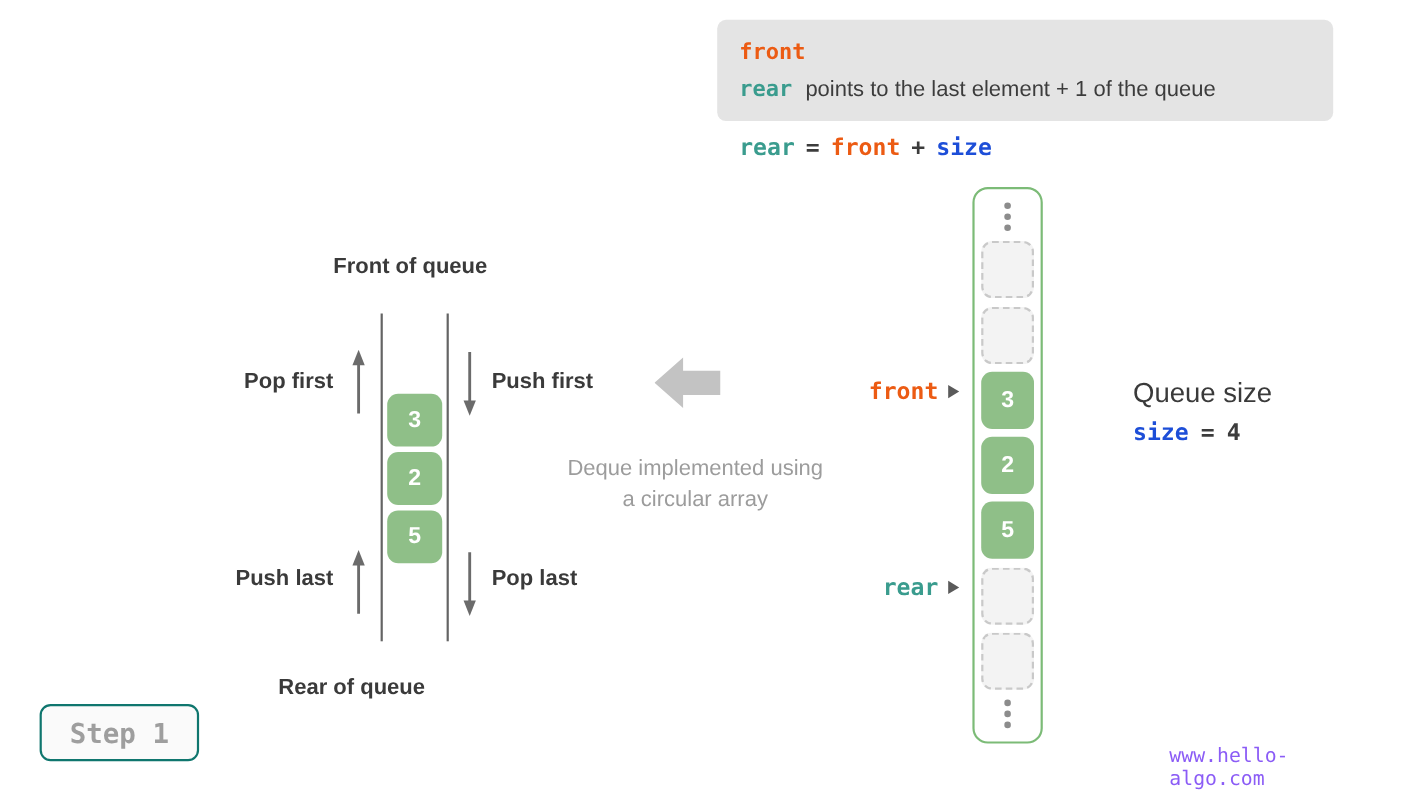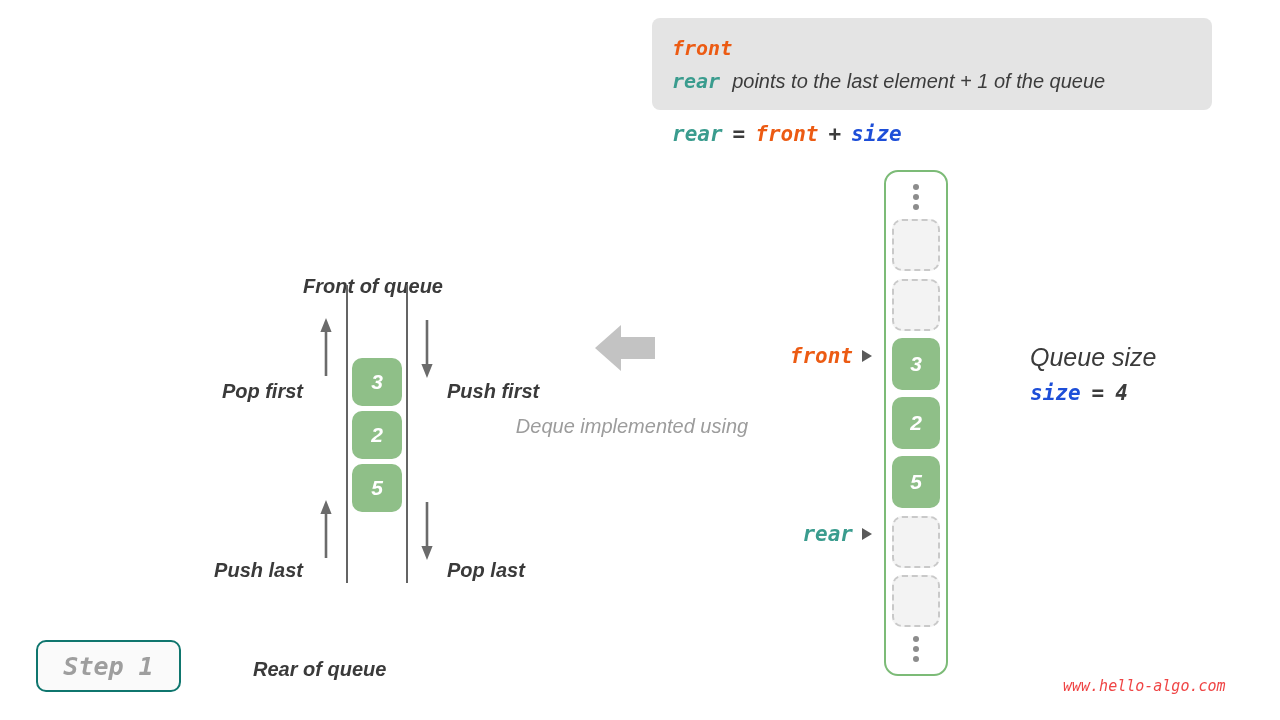--- a/index.html
+++ b/index.html
@@ -1,19 +1,19 @@
 <!DOCTYPE html>
 <html><head>
 <meta charset="utf-8">
 <style>
   * { margin: 0; padding: 0; box-sizing: border-box; }
   body { background: #ffffff; font-family: "Liberation Sans", sans-serif; }
   .canvas {
     position: relative; width: 1254px; height: 720px;
-    background: #ffffff; overflow: hidden; font-style: italic;
+    background: #ffffff; overflow: hidden;
   }
   .abs { position: absolute; }
 
   
   .info-box {
     left: 652px; top: 18px; width: 560px; height: 92px;
     background: #e4e4e4; border-radius: 8px;
     display: flex; flex-direction: column; justify-content: center;
     padding-left: 20px; gap: 9px;
   }
@@ -24,21 +24,21 @@
   .kw-size  { color: #1d4ed8; }
 
   
   .formula {
     left: 672px; top: 122px; font-size: 21px;
     display: flex; align-items: baseline; gap: 10px;
     font-family: "DejaVu Sans Mono", monospace; font-weight: bold; color: #3c3c3c;
   }
 
   
-  .diagram-label { font-size: 20px; font-weight: bold; color: #3a3a3a; white-space: nowrap; margin-top: 44px; }
+  .diagram-label { font-size: 20px; font-weight: bold; color: #3a3a3a; white-space: nowrap; }
   .front-of-queue { left: 253px; top: 231px; width: 240px; text-align: center; }
   .rear-of-queue  { left: 253px; top: 614px; width: 240px; }
   .channel-line { width: 2px; height: 298px; top: 285px; background: #646464; }
   .line-left  { left: 346px; }
   .line-right { left: 406px; }
   .qbox {
     left: 352px; width: 50px; height: 48px; border-radius: 10px;
     background: #8fbf88; color: #ffffff; font-size: 21px; font-weight: bold;
     display: flex; align-items: center; justify-content: center;
   }
@@ -103,21 +103,21 @@
     background: #fafafa; border: 2px solid #0f766e; border-radius: 10px;
     display: flex; align-items: center; justify-content: center;
     font-family: "DejaVu Sans Mono", monospace; font-weight: bold;
     font-size: 25px; color: #9e9e9e;
   }
 
   
   .watermark {
     left: 1063px; top: 677px;
     font-family: "DejaVu Sans Mono", monospace;
-    font-size: 15px; color: #ef4444;
+    font-size: 18px; color: #8b5cf6;
   }
 </style>
 </head>
 <body>
 
 <div class="canvas">
 
   <div class="abs info-box">
     <div class="info-line">
       <span class="kw kw-front">front</span>
@@ -166,20 +166,21 @@
   <div class="abs diagram-label label-pop-first">Pop first</div>
   <div class="abs diagram-label label-push-first">Push first</div>
   <div class="abs diagram-label label-push-last">Push last</div>
   <div class="abs diagram-label label-pop-last">Pop last</div>
 
   <svg class="abs big-arrow" width="60" height="52" viewBox="0 0 60 52">
     <polygon points="0,26 26,3 26,15 60,15 60,37 26,37 26,49" fill="#c3c3c3"></polygon>
   </svg>
   <div class="abs caption">
     <div>Deque implemented using</div>
+    <div>a circular array</div>
   </div>
 
   <div class="abs pointer pointer-front">
     <span class="ptr-text">front</span>
     <span class="tri-right"></span>
   </div>
   <div class="abs pointer pointer-rear">
     <span class="ptr-text">rear</span>
     <span class="tri-right"></span>
   </div>

